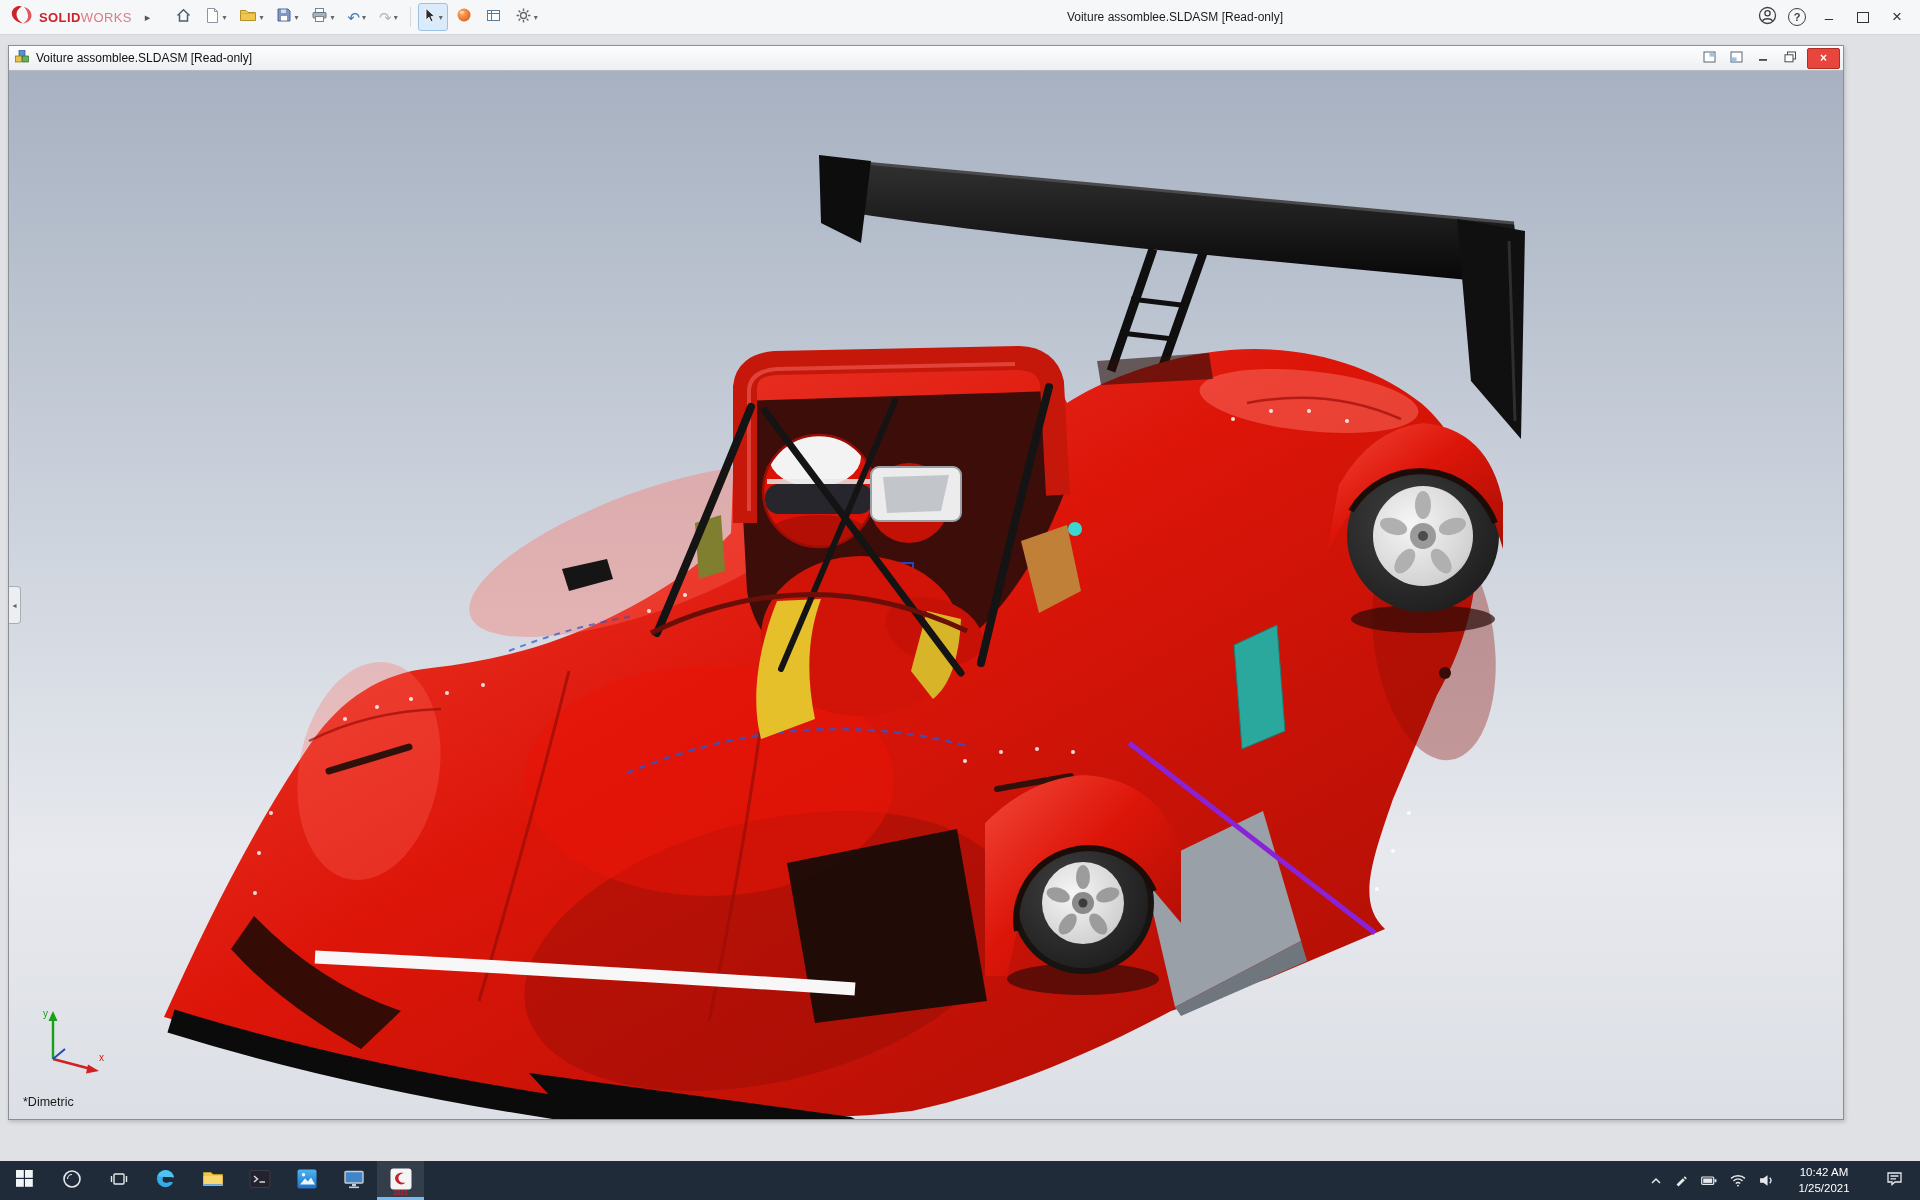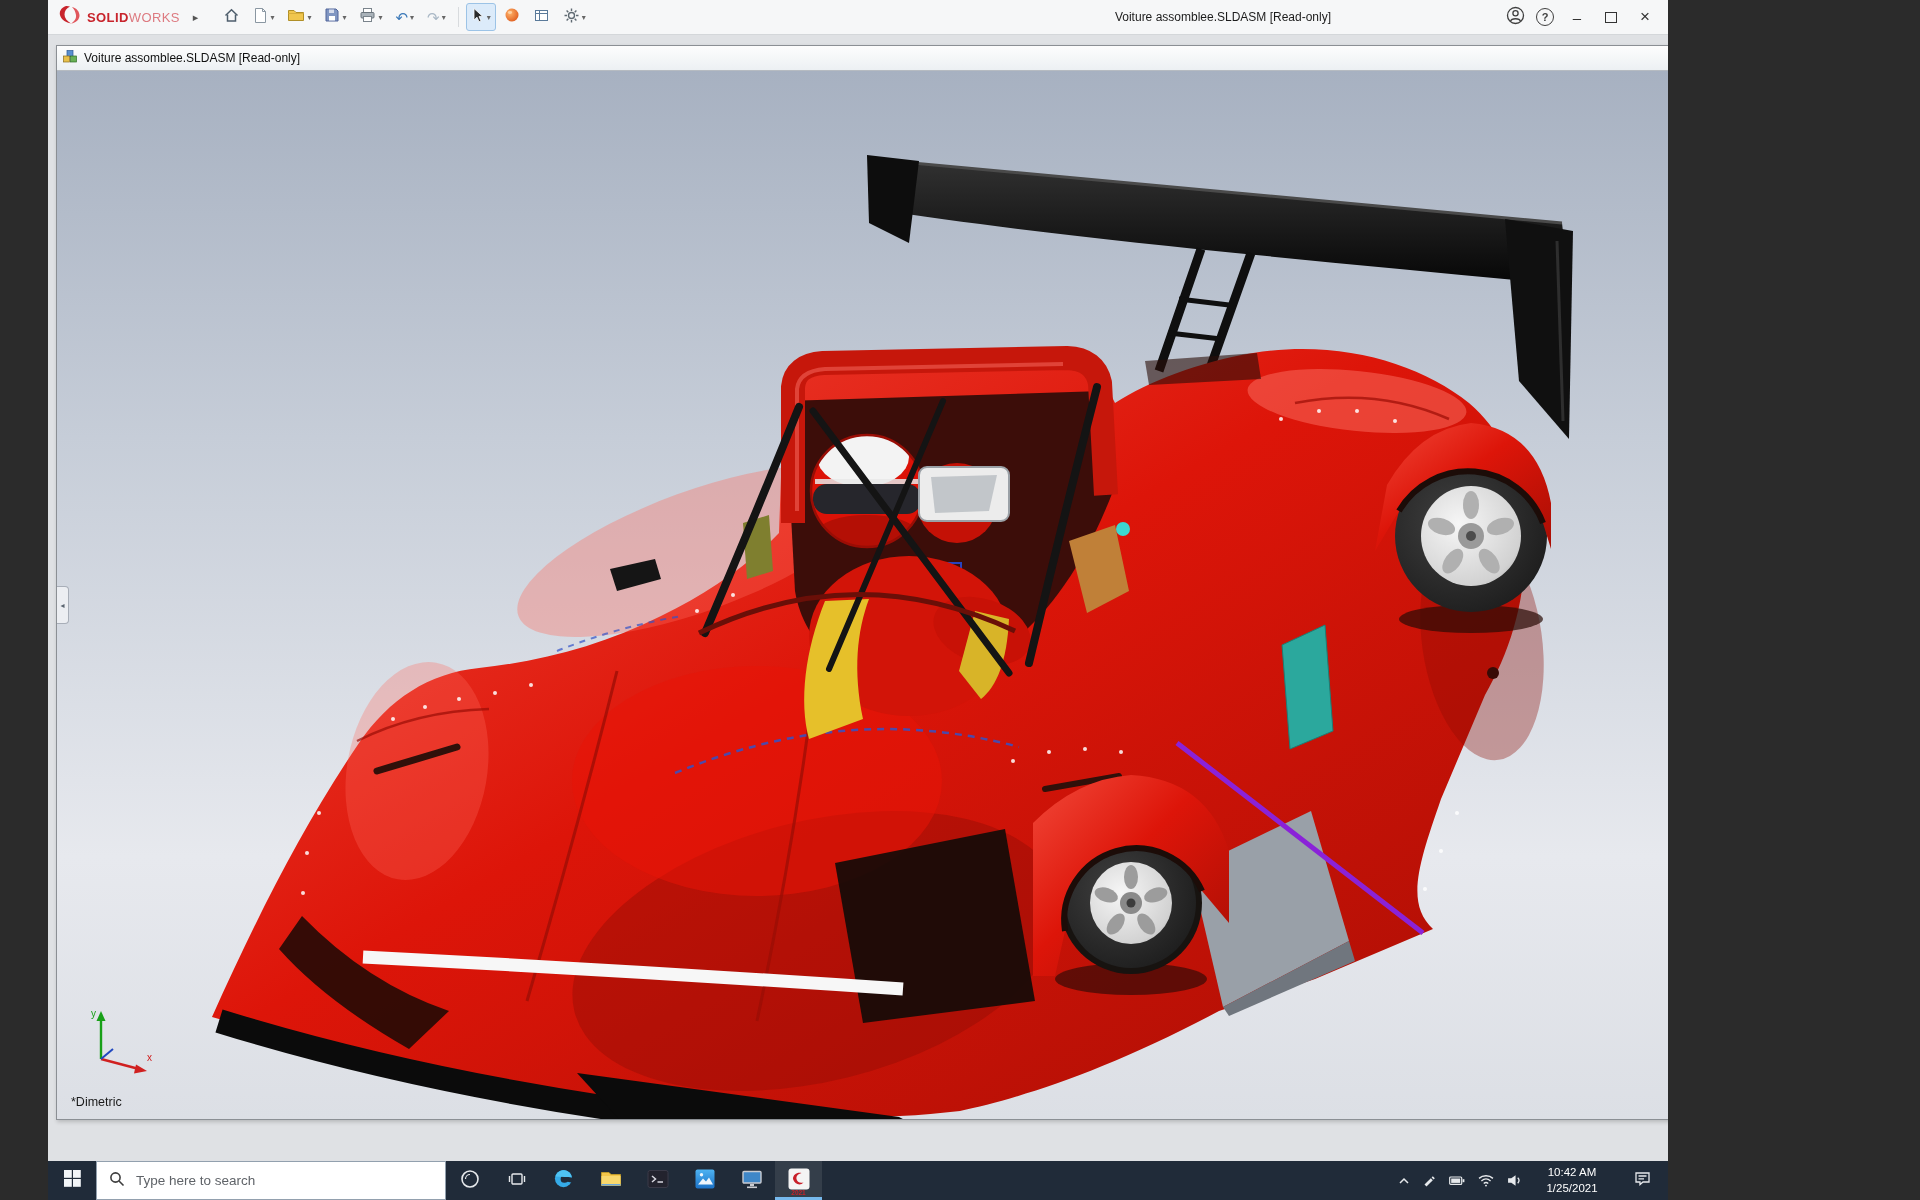--- a/index.html
+++ b/index.html
@@ -1,17 +1,17 @@
 <!DOCTYPE html>
 <html><head>
 <meta charset="utf-8">
 <style>
   html,body{margin:0;padding:0;background:#2b2b2b;}
-  #stage{position:relative;width:1620px;height:1200px;overflow:hidden;
-    font-family:"Liberation Sans",sans-serif;background:#14b8a6;margin-left:48px;
+  #stage{position:relative;width:1920px;height:1200px;overflow:hidden;
+    font-family:"Liberation Sans",sans-serif;background:#14b8a6;
     -webkit-font-smoothing:antialiased;}
 
   
   .titlebar{position:absolute;top:0;left:0;right:0;height:35px;background:#f6f7f8;
     border-bottom:1px solid #d4d7da;display:flex;align-items:center;padding:0 6px;box-sizing:border-box;}
   .brand{display:flex;align-items:center;gap:5px;padding-left:4px;}
   .brand-bold{font-size:13px;font-weight:bold;color:#c8242c;letter-spacing:.4px;}
   .brand-light{font-size:13px;font-weight:normal;color:#dd7a80;letter-spacing:.4px;}
   .brand-caret{color:#555;font-size:11px;margin-left:8px;}
   .toolbar{display:flex;align-items:center;gap:3px;margin-left:20px;}
@@ -414,27 +414,20 @@
   <footer class="taskbar">
     <div class="tk-btn tk-start">
       <span><svg width="17" height="17">
             <g fill="#f2f5f8">
               <rect x="0" y="0" width="7.8" height="7.8"></rect>
               <rect x="9" y="0" width="7.8" height="7.8"></rect>
               <rect x="0" y="9" width="7.8" height="7.8"></rect>
               <rect x="9" y="9" width="7.8" height="7.8"></rect>
             </g>
           </svg></span>
-    </div>
-    <div class="tk-search">
-      <span><svg width="16" height="16" viewBox="0 0 16 16" fill="none" stroke="#3d3d3d" stroke-width="1.6">
-            <circle cx="6.5" cy="6.5" r="4.6"></circle>
-            <line x1="10" y1="10" x2="14.5" y2="14.5"></line>
-          </svg></span>
-      <input type="text" placeholder="Type here to search" style="">
     </div>
     <div class="tk-btn">
       <span><svg width="22" height="22" viewBox="0 0 22 22" fill="none">
             <circle cx="11" cy="11" r="8" stroke="#e6e9ec" stroke-width="1.6"></circle>
             <path d="M6.5,11 C6.5,8.5 8.5,6.5 11,6.5" stroke="#e6e9ec" stroke-width="1.2"></path>
           </svg></span>
     </div>
     <div class="tk-btn">
       <span><svg width="18" height="16" viewBox="0 0 18 16" fill="none" stroke="#e6e9ec" stroke-width="1.4">
             <rect x="4" y="3" width="10" height="10" rx="1"></rect>

